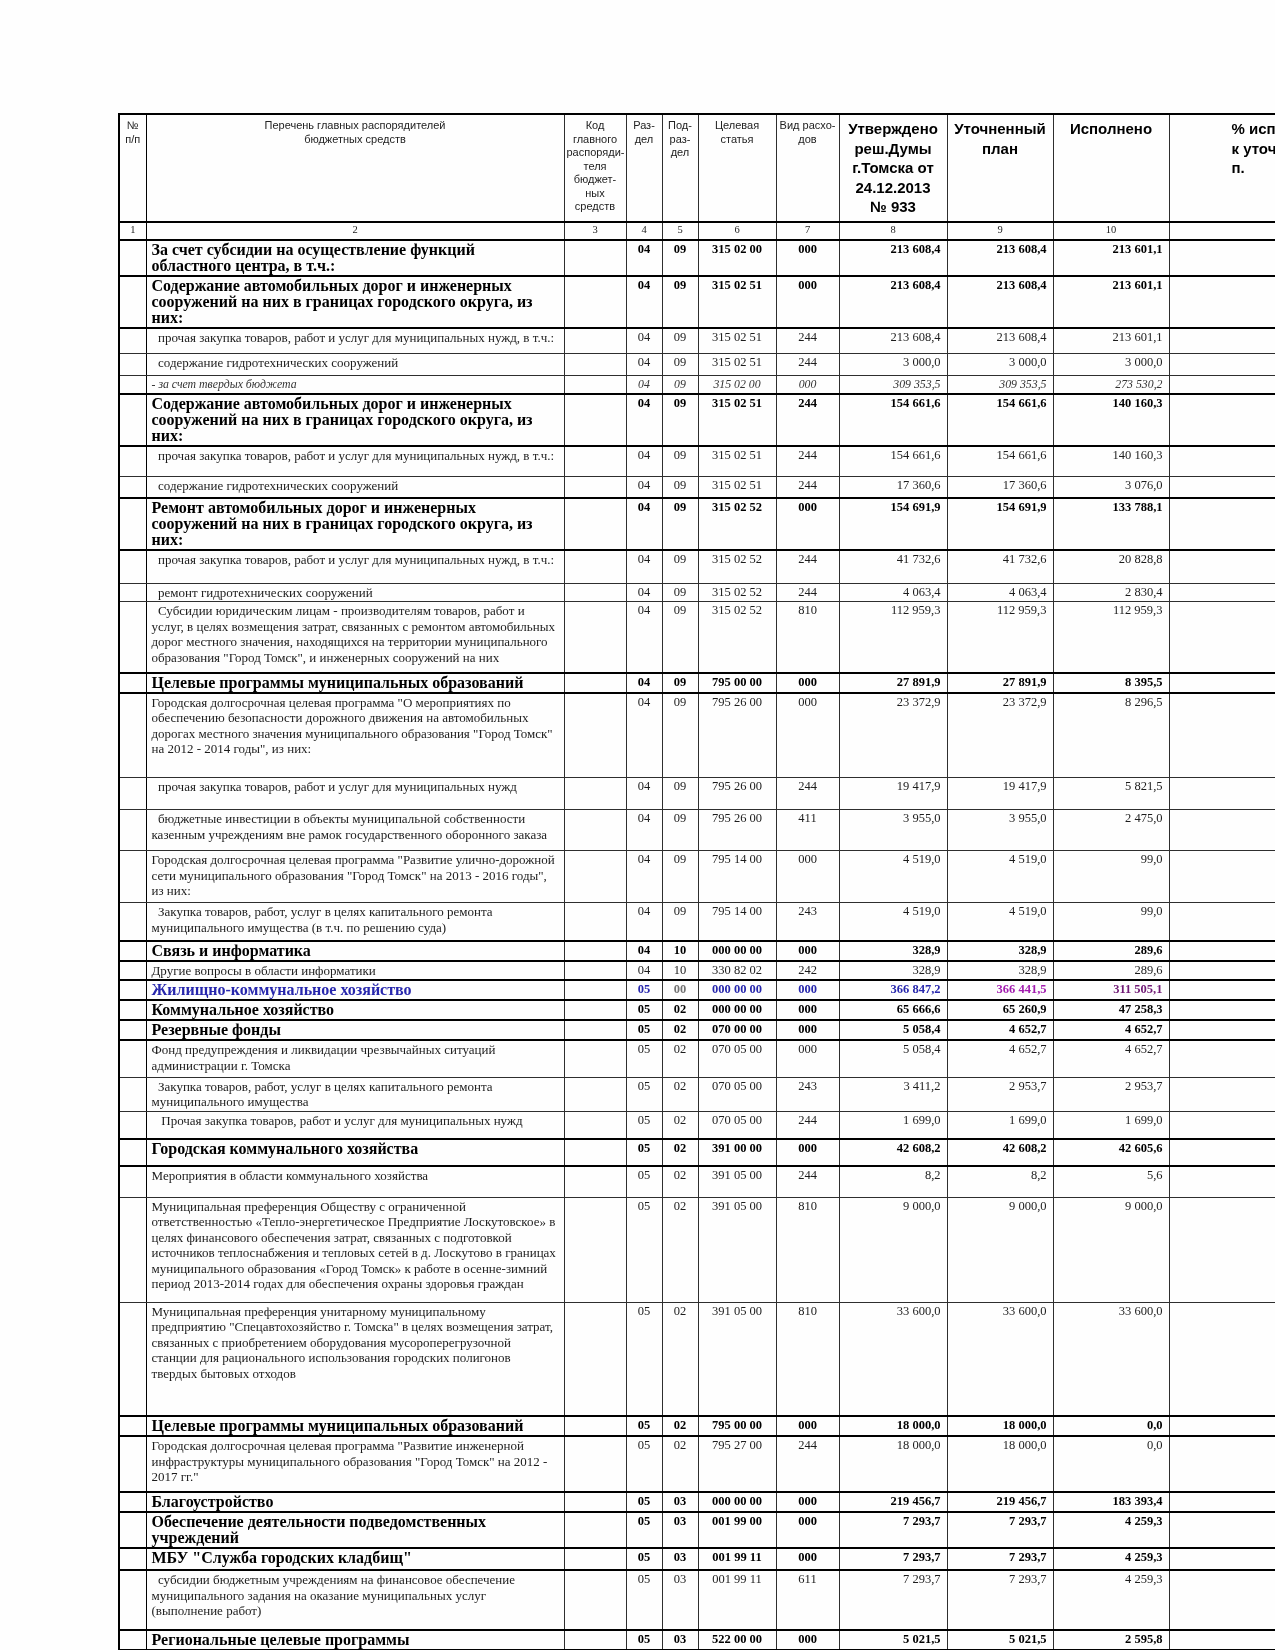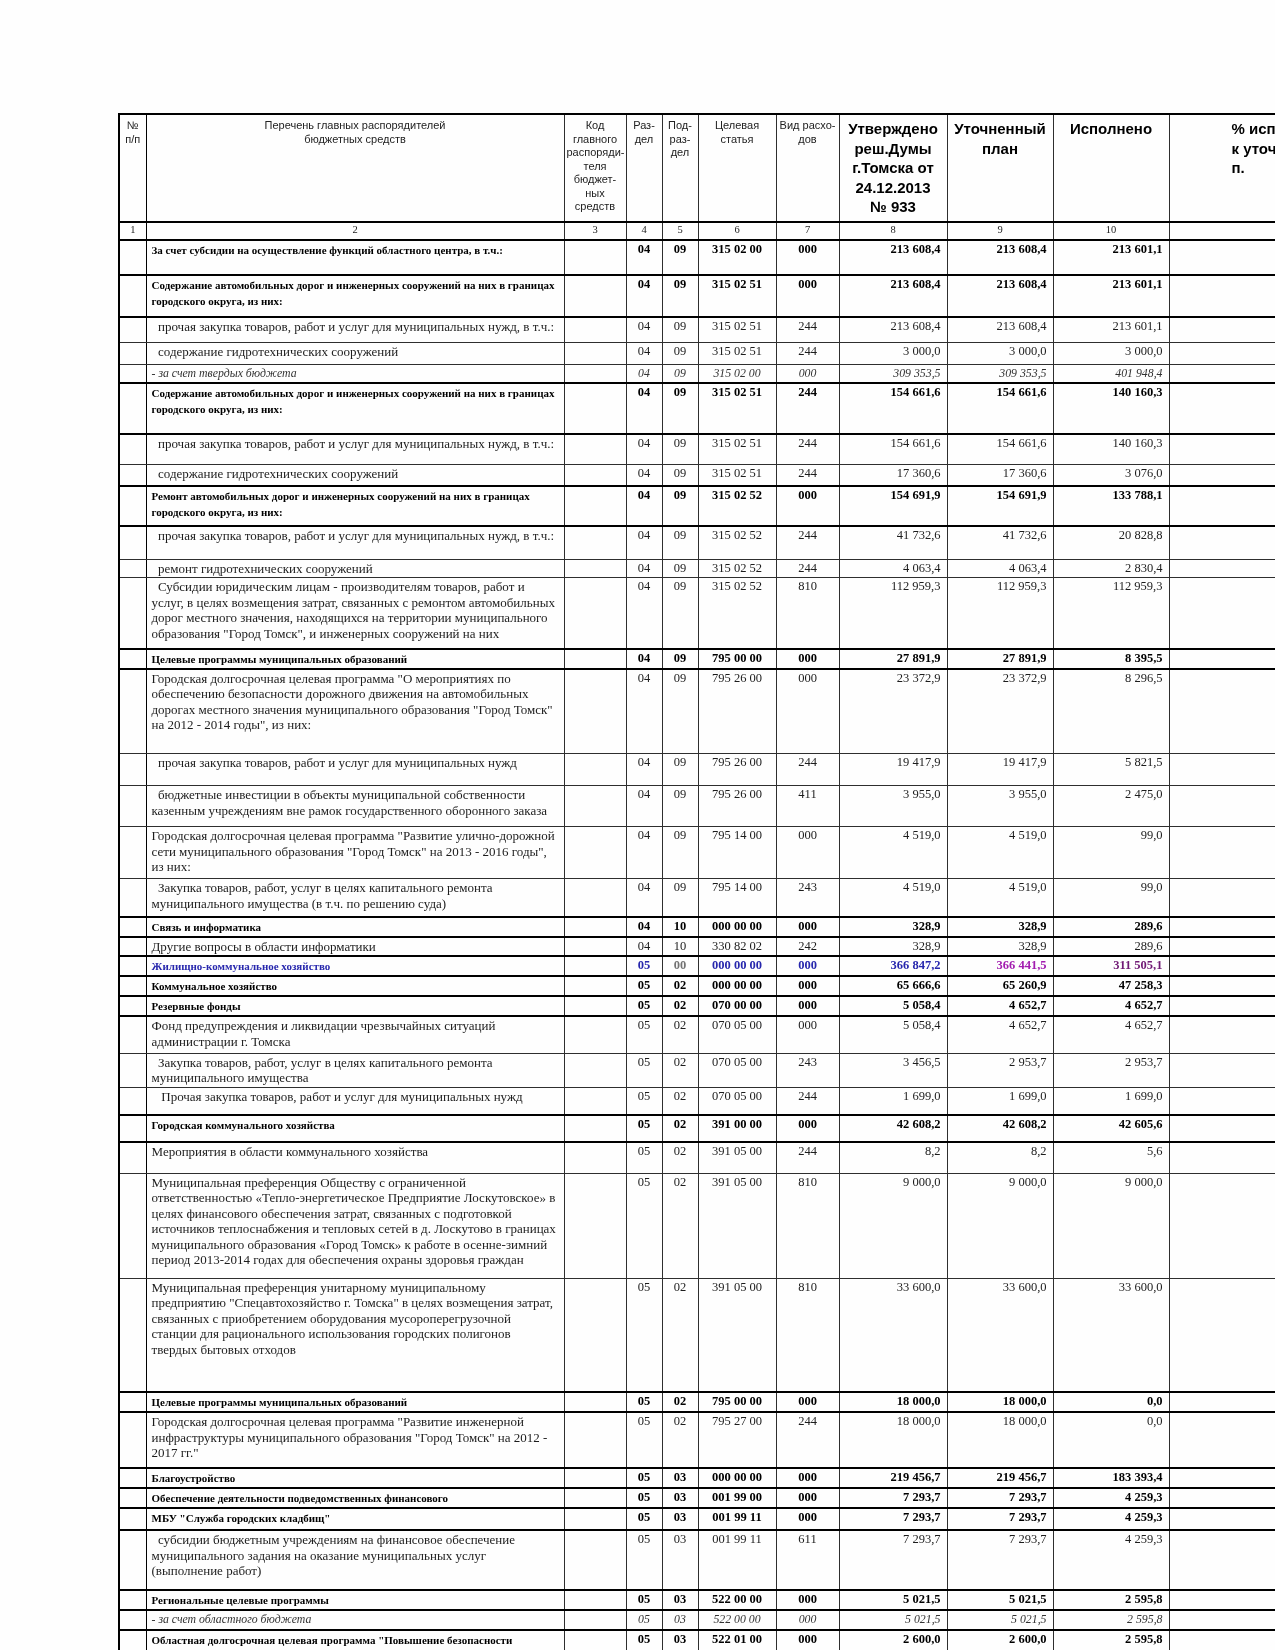--- a/index.html
+++ b/index.html
@@ -14,21 +14,21 @@
   thead tr.labels th.hd-big{font-weight:bold;font-size:15px;line-height:19.5px;color:#000;}
   thead tr.labels th.hd-pct{text-align:left;padding-left:62px;}
   thead tr.nums th{height:18px;font-family:"Liberation Serif",serif;font-size:10.5px;
         font-weight:normal;text-align:center;color:#222;padding:1px 0 0 0;border-bottom:2.5px solid #000;}
   tbody td{font-family:"Liberation Serif",serif;font-size:13px;line-height:15.5px;
         color:#1c1c1c;padding:1px 3px 1px 3px;}
   .c-name{white-space:pre-wrap;padding-left:5px;padding-right:6px;text-align:left;}
   .c-code{text-align:center;font-size:12.5px;}
   .c-val{text-align:right;padding-right:6px;font-size:12.5px;}
   .r-bold td{font-weight:bold;color:#000;border-top:2px solid #000;border-bottom:2px solid #000;}
-  .r-bold .c-name{font-size:11px;line-height:16px;}
+  .r-bold .c-name{font-size:16px;line-height:16px;}
   .r-blue td{font-weight:bold;border-top:2px solid #000;border-bottom:2px solid #000;margin-left:32px;}
   .r-italic td{font-style:italic;font-size:11.8px;color:#333;}
 </style>
 </head>
 <body>
 
 <div class="page">
   <table>
     <colgroup>
       <col style="width:27px">
@@ -146,21 +146,21 @@
         <tr class="r-italic" style="height: 17px;">
           <td class="c-code"></td>
           <td class="c-name">- за счет твердых бюджета</td>
           <td class="c-code"></td>
           <td class="c-code">04</td>
           <td class="c-code">09</td>
           <td class="c-code">315 02 00</td>
           <td class="c-code">000</td>
           <td class="c-val">309 353,5</td>
           <td class="c-val">309 353,5</td>
-          <td class="c-val">401 948,4</td>
+          <td class="c-val">273 530,2</td>
           <td class="c-code"></td>
         </tr>
         <tr class="r-bold" style="height: 51px;">
           <td class="c-code"></td>
           <td class="c-name">Содержание автомобильных дорог и инженерных сооружений на них в границах городского округа, из них:</td>
           <td class="c-code"></td>
           <td class="c-code">04</td>
           <td class="c-code">09</td>
           <td class="c-code">315 02 51</td>
           <td class="c-code">244</td>
@@ -404,21 +404,21 @@
           <td class="c-code"></td>
         </tr>
         <tr class="" style="height: 34px;">
           <td class="c-code"></td>
           <td class="c-name">  Закупка товаров, работ, услуг в целях капитального ремонта муниципального имущества</td>
           <td class="c-code"></td>
           <td class="c-code">05</td>
           <td class="c-code">02</td>
           <td class="c-code">070 05 00</td>
           <td class="c-code">243</td>
-          <td class="c-val">3 456,5</td>
+          <td class="c-val">3 411,2</td>
           <td class="c-val">2 953,7</td>
           <td class="c-val">2 953,7</td>
           <td class="c-code"></td>
         </tr>
         <tr class="" style="height: 28px;">
           <td class="c-code"></td>
           <td class="c-name">   Прочая закупка товаров, работ и услуг для муниципальных нужд</td>
           <td class="c-code"></td>
           <td class="c-code">05</td>
           <td class="c-code">02</td>
@@ -515,21 +515,21 @@
           <td class="c-code">03</td>
           <td class="c-code">000 00 00</td>
           <td class="c-code">000</td>
           <td class="c-val">219 456,7</td>
           <td class="c-val">219 456,7</td>
           <td class="c-val">183 393,4</td>
           <td class="c-code"></td>
         </tr>
         <tr class="r-bold" style="height: 15px;">
           <td class="c-code"></td>
-          <td class="c-name">Обеспечение деятельности подведомственных финансового</td>
+          <td class="c-name">Обеспечение деятельности подведомственных учреждений</td>
           <td class="c-code"></td>
           <td class="c-code">05</td>
           <td class="c-code">03</td>
           <td class="c-code">001 99 00</td>
           <td class="c-code">000</td>
           <td class="c-val">7 293,7</td>
           <td class="c-val">7 293,7</td>
           <td class="c-val">4 259,3</td>
           <td class="c-code"></td>
         </tr>

